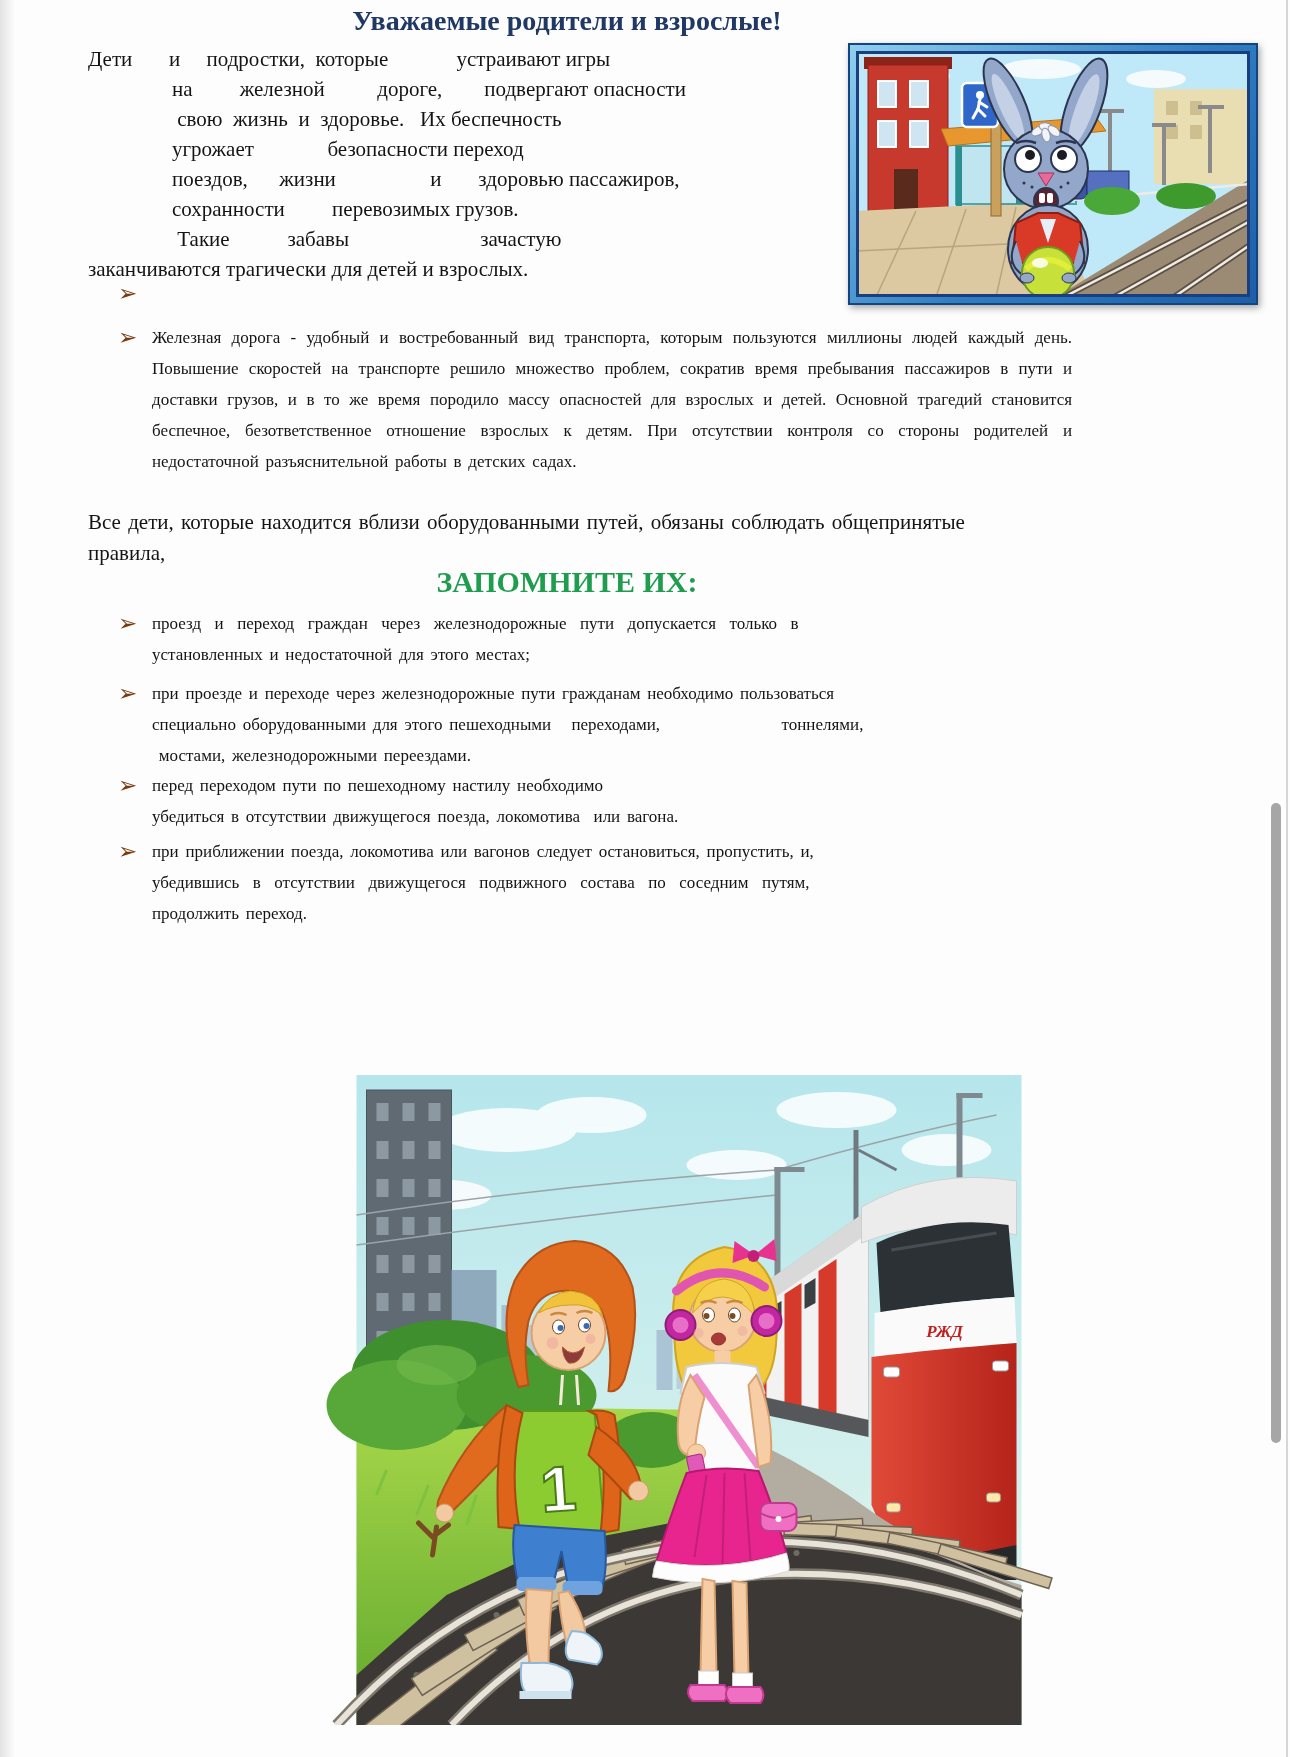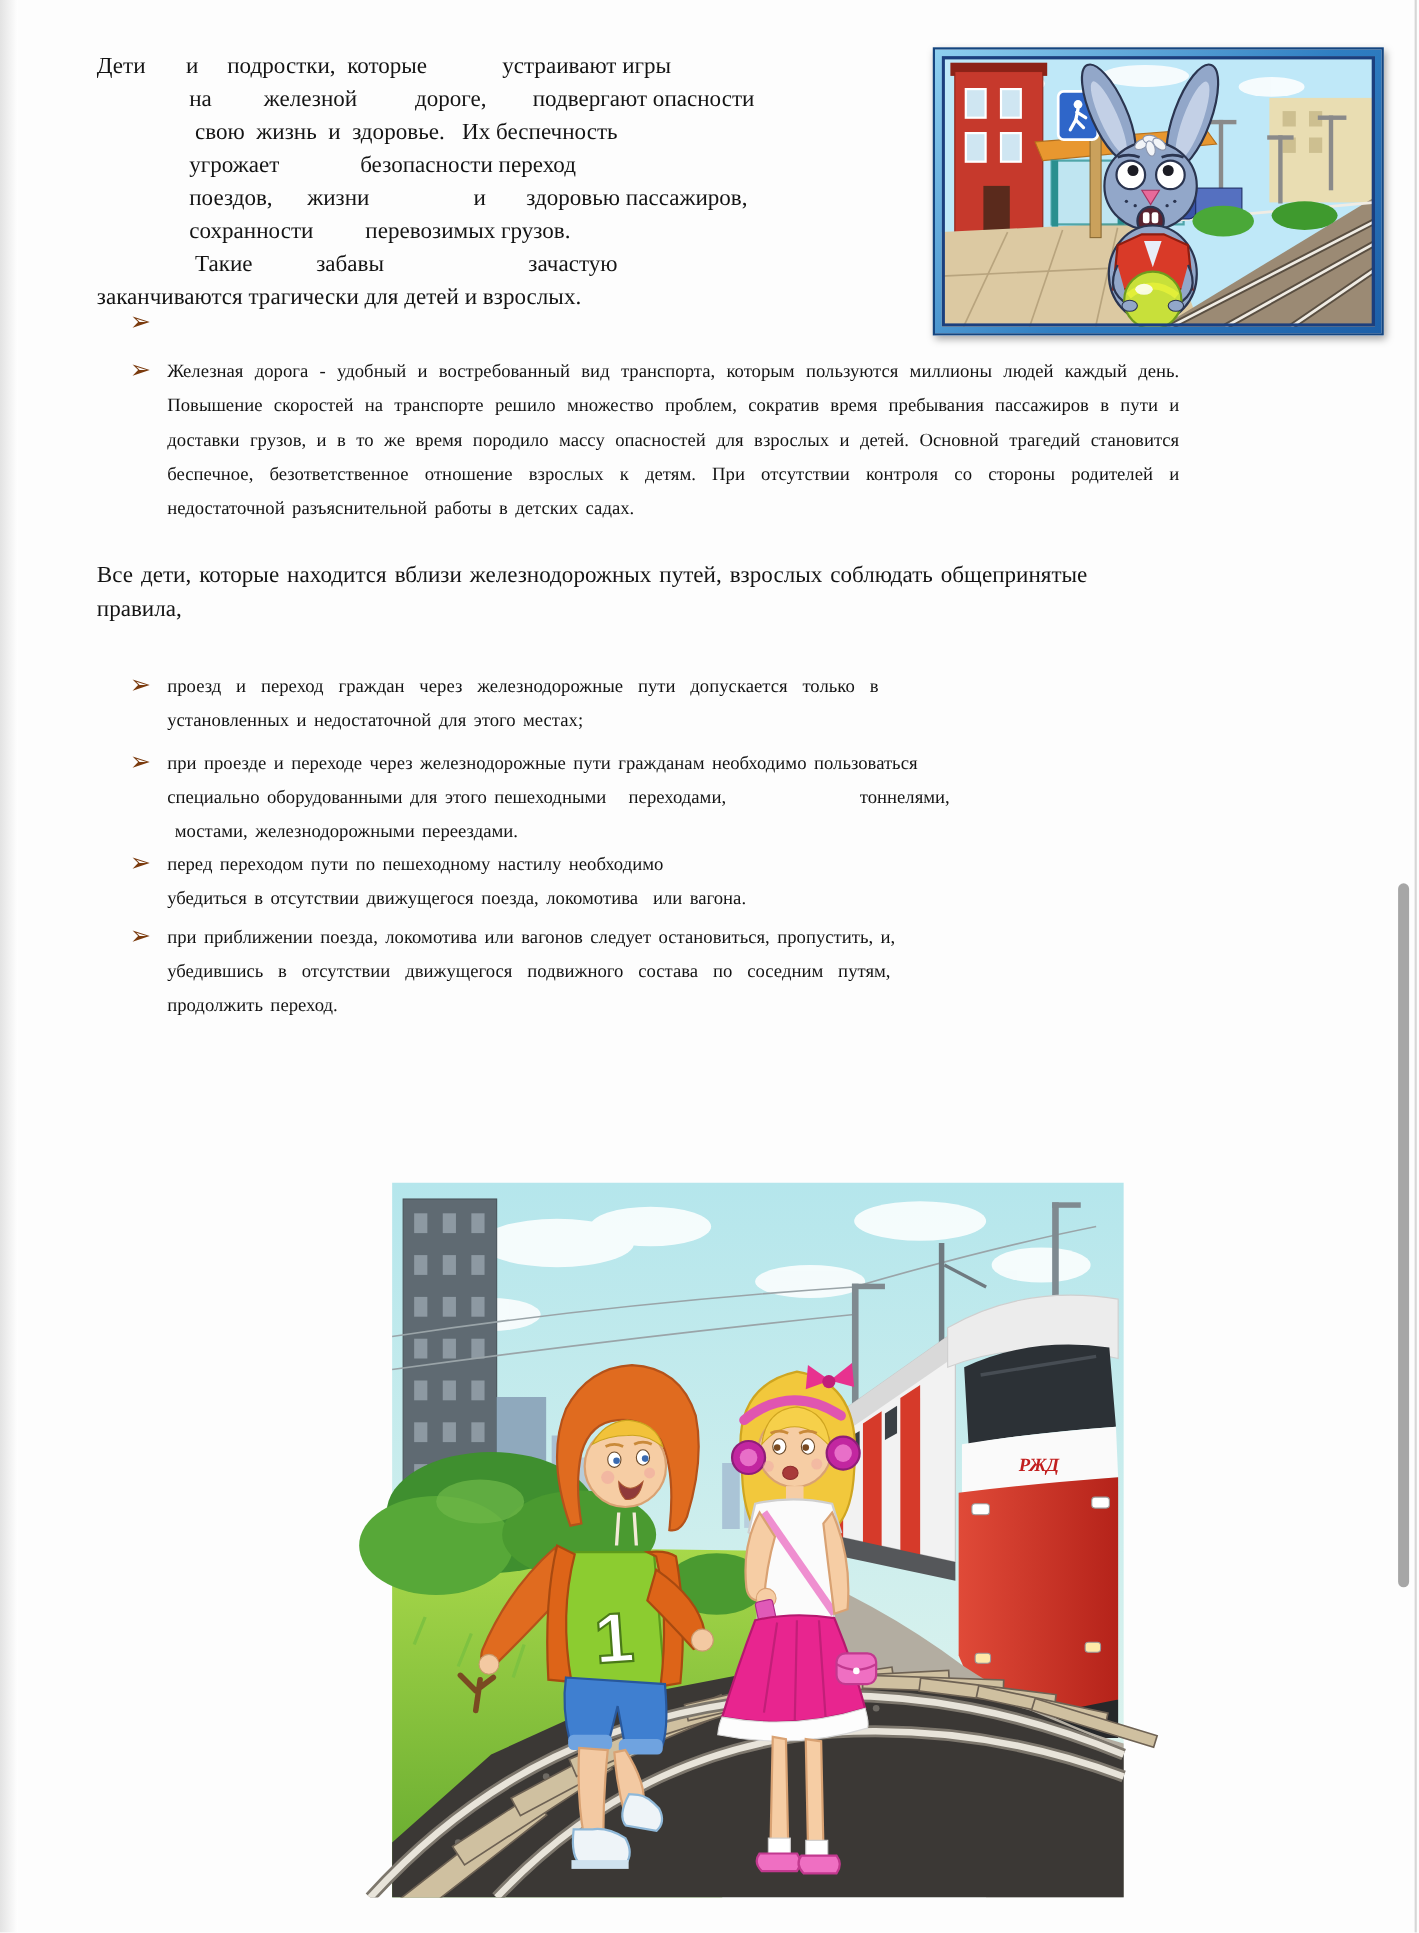--- a/index.html
+++ b/index.html
@@ -29,20 +29,21 @@
         font-size:30px;font-weight:700;color:var(--c-heading_green,#1f9d4f);}
   .kids-figure{position:absolute;left:315px;top:1075px;width:748px;height:650px;margin:0;}
   .kids-figure svg{display:block;width:100%;height:100%;}
 </style>
 </head>
 <body>
 
 <div class="page">
   <div class="edge-left"></div>
 
+  <h1 class="title">Уважаемые родители и взрослые!</h1>
 
   <div class="intro">Дети       и     подростки,  которые             устраивают игры
                 на         железной          дороге,        подвергают опасности
                  свою  жизнь  и  здоровье.   Их беспечность
                 угрожает              безопасности переход
                 поездов,      жизни                  и       здоровью пассажиров,
                 сохранности         перевозимых грузов.
                  Такие           забавы                         зачастую
 заканчиваются трагически для детей и взрослых.</div>
 
@@ -177,23 +178,24 @@
 
   <div class="bullet-row" style="top:278px">
     <span class="marker">➢</span>
   </div>
 
   <div class="bullet-row" style="top:322px">
     <span class="marker">➢</span>
     <div class="btext" style="white-space:normal;text-align:justify;">Железная  дорога  -  удобный  и  востребованный  вид  транспорта,  которым пользуются миллионы  людей  каждый  день.  Повышение  скоростей  на  транспорте решило множество проблем, сократив время пребывания пассажиров в пути и доставки грузов, и в то же время породило  массу  опасностей  для  взрослых  и  детей.  Основной трагедий становится беспечное,  безответственное  отношение  взрослых  к  детям.  При отсутствии контроля со стороны родителей и недостаточной разъяснительной работы в детских садах.</div>
   </div>
 
-  <div class="plain-all">Все дети, которые находится вблизи железнодорожных путей, взрослых соблюдать общепринятые
+  <div class="plain-all">Все дети, которые находится вблизи оборудованными путей, обязаны соблюдать общепринятые
 правила,</div>
 
+  <h2 class="remember">ЗАПОМНИТЕ ИХ:</h2>
 
   <div class="bullet-row" style="top:608px">
     <span class="marker">➢</span>
     <div class="btext">проезд  и  переход  граждан  через  железнодорожные  пути  допускается  только  в
 установленных и недостаточной для этого местах;</div>
   </div>
   <div class="bullet-row" style="top:678px">
     <span class="marker">➢</span>
     <div class="btext">при проезде и переходе через железнодорожные пути гражданам необходимо пользоваться
 специально оборудованными для этого пешеходными   переходами,                  тоннелями,

